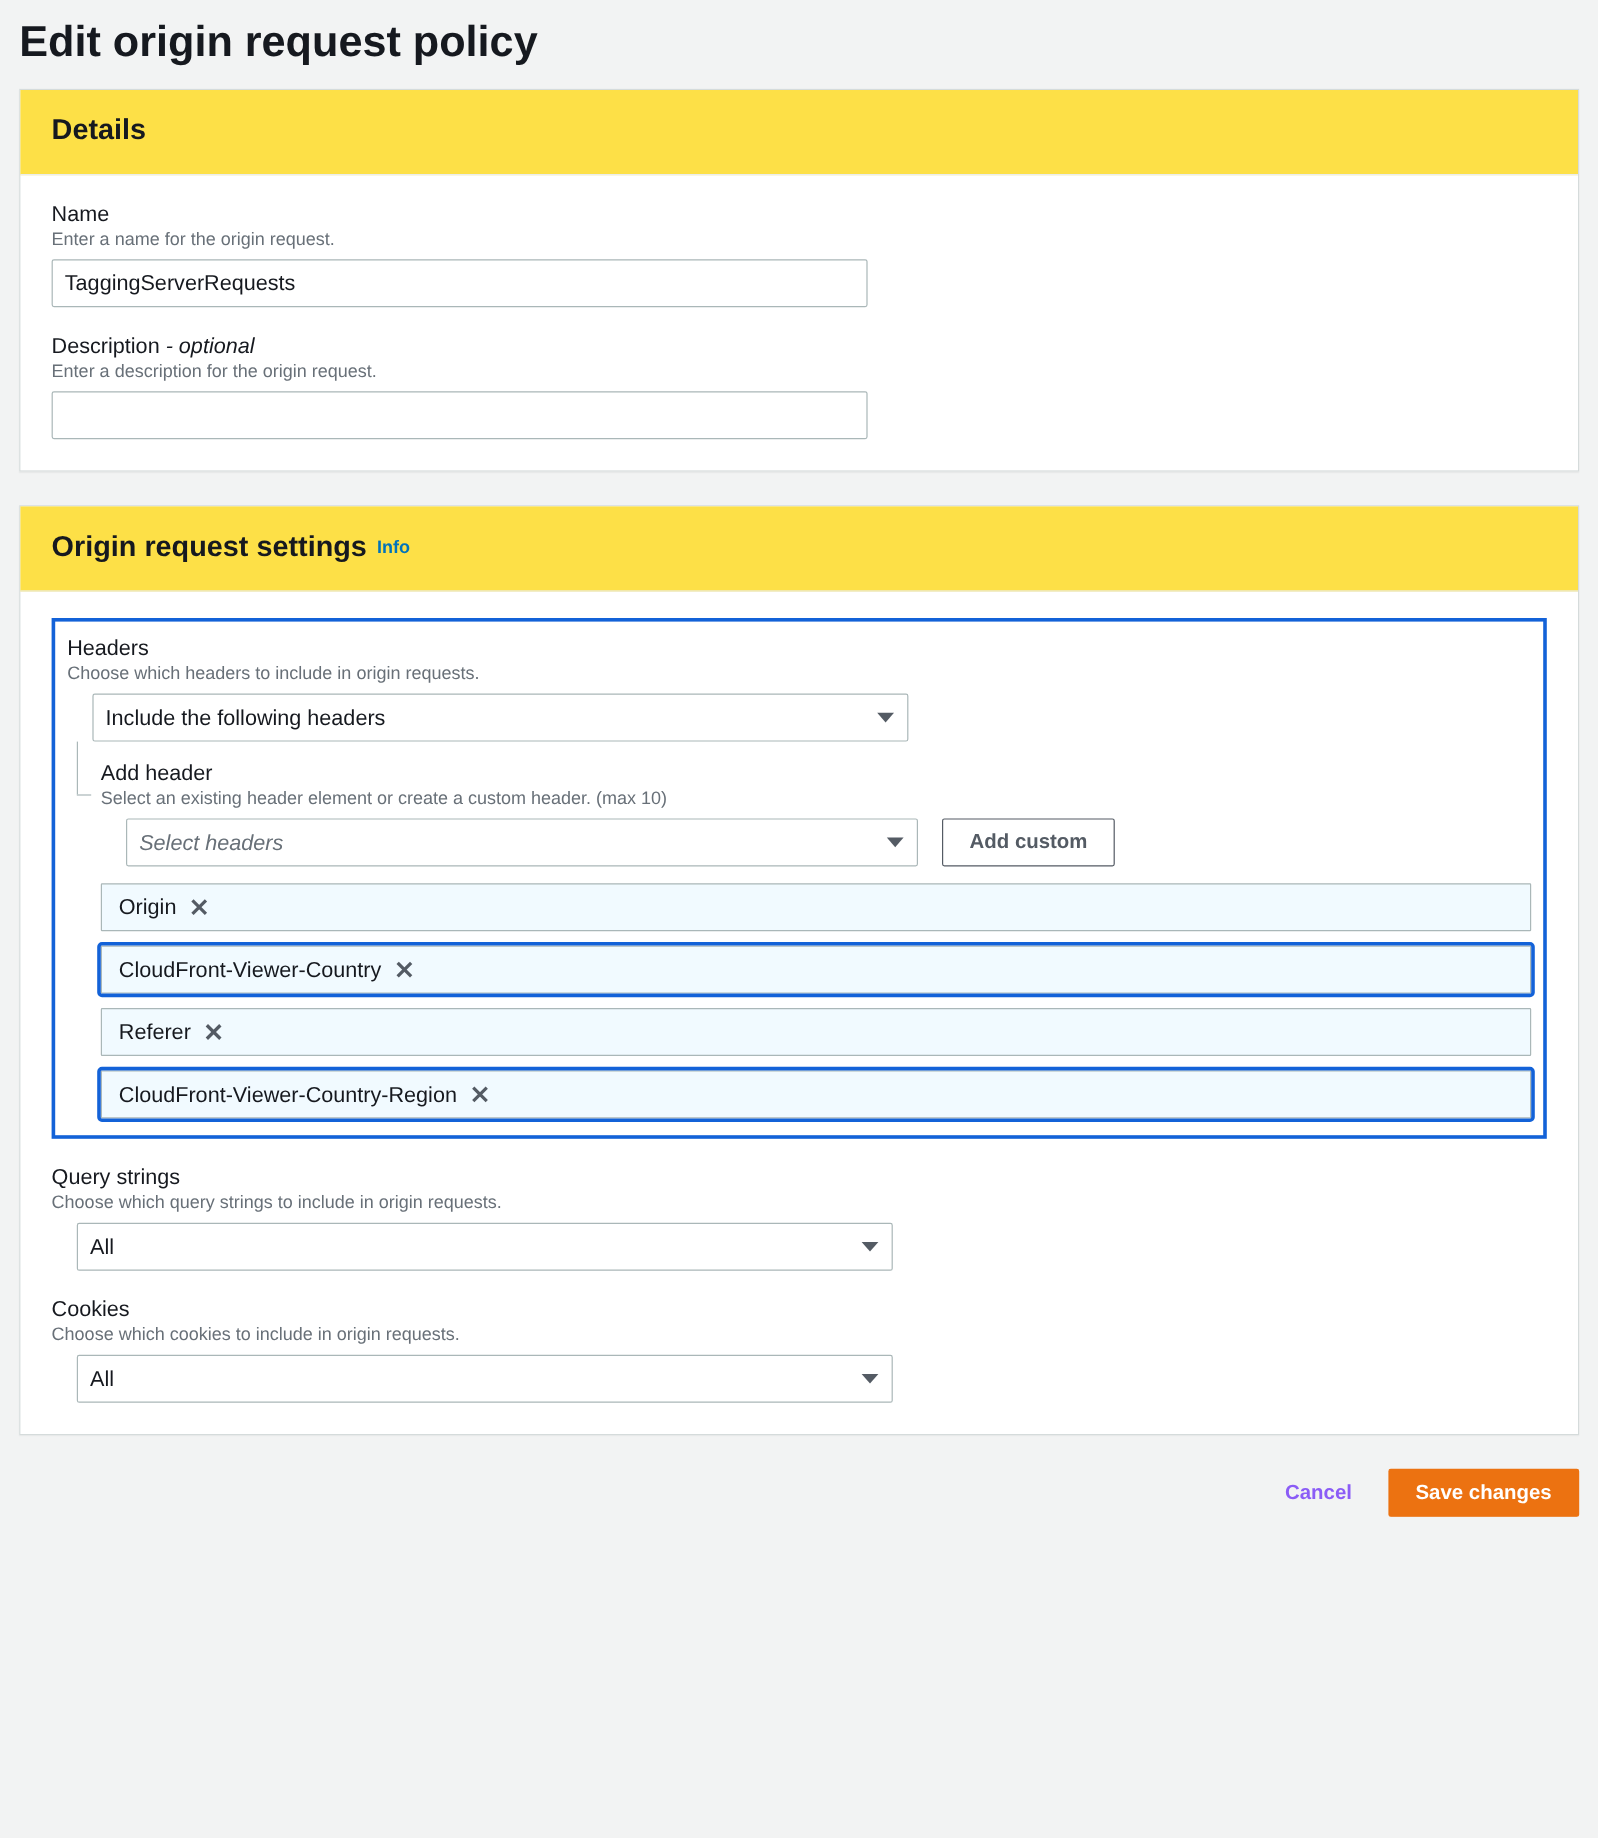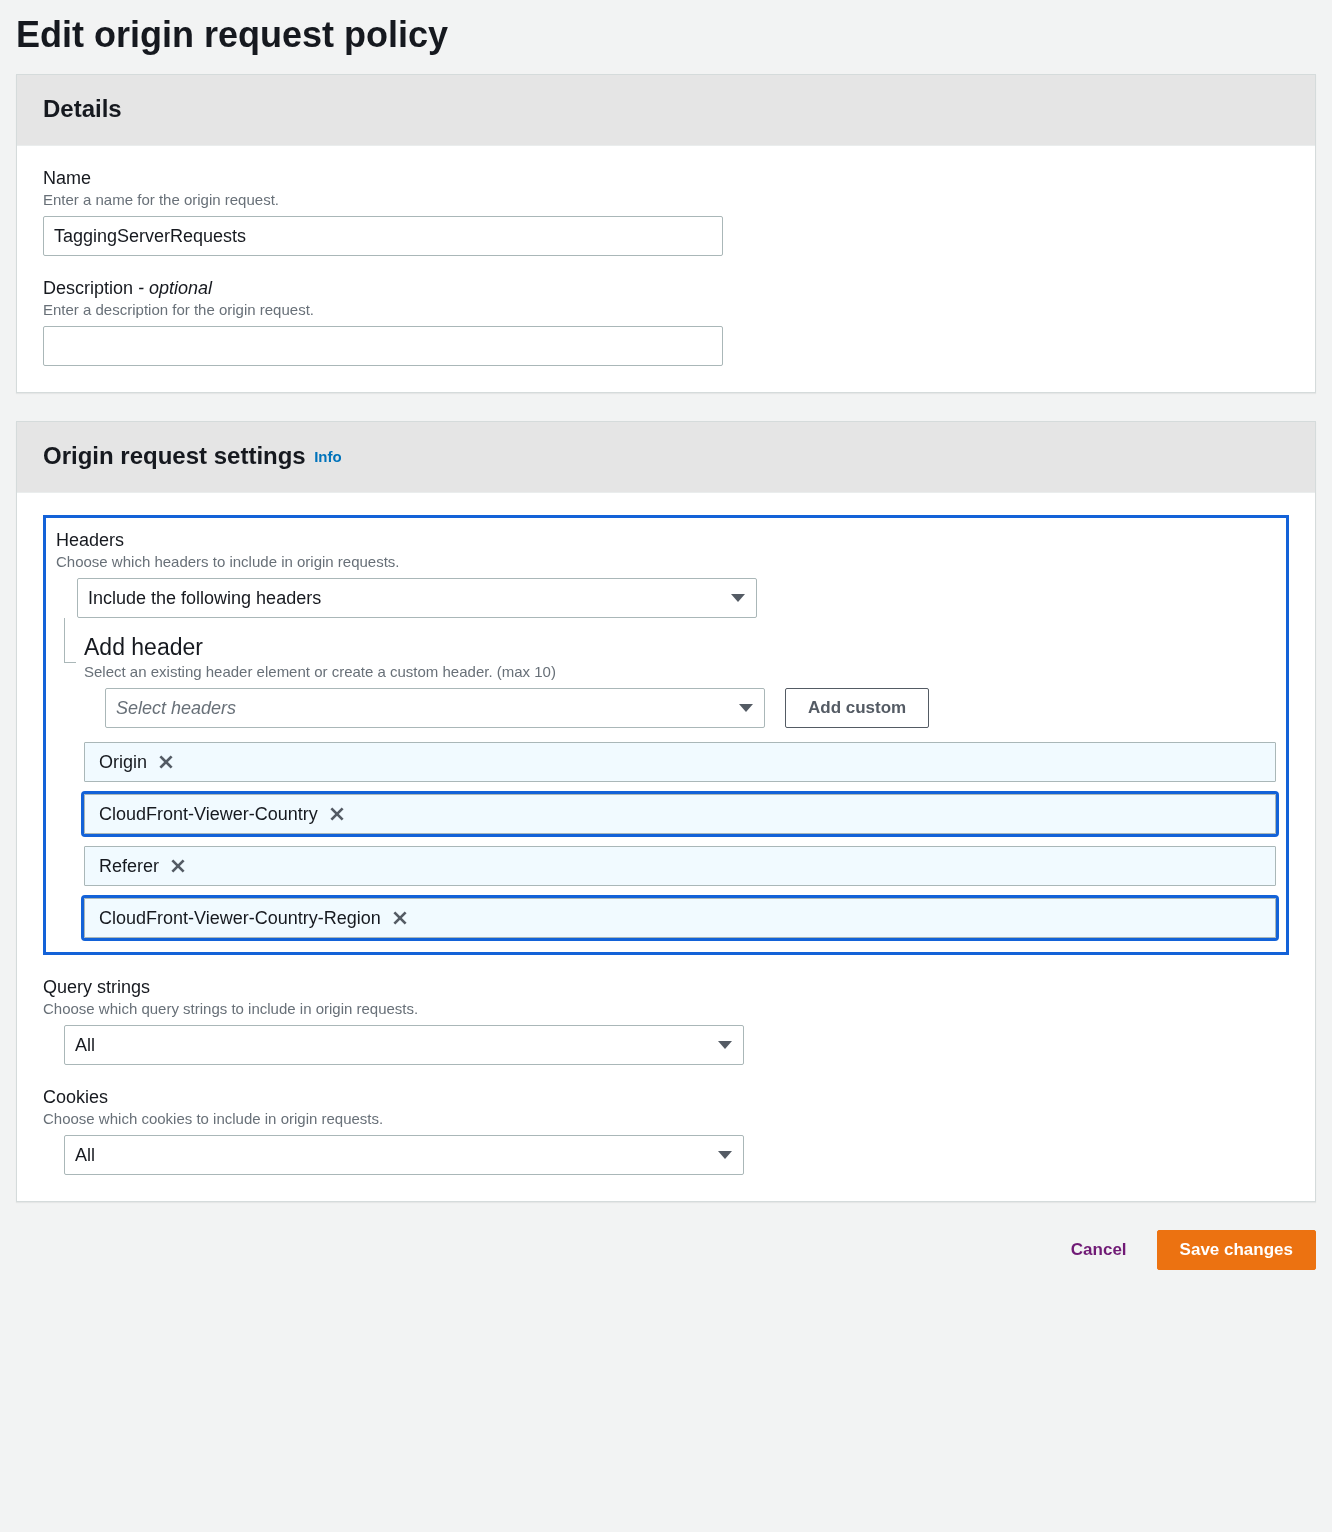--- a/index.html
+++ b/index.html
@@ -18,21 +18,21 @@
   }
   .panel {
     background: #fff;
     border: 1px solid #d5dbdb;
     box-shadow: 0 1px 1px rgba(0,0,0,0.05);
     margin-bottom: 28px;
   }
   .panel-header {
     padding: 20px 26px 22px 26px;
     border-bottom: 1px solid #eaeded;
-    background: #e5e5e5;
+    background: #fde047;
   }
   .panel-header h2 {
     font-size: 24px;
     font-weight: 700;
     display: inline-block;
   }
   .info-link {
     font-size: 15px;
     font-weight: 700;
     color: #0073bb;
@@ -154,21 +154,21 @@
     white-space: nowrap;
   }
   .btn-primary {
     background: #ec7211;
     border: 1px solid #ec7211;
     color: #fff;
   }
   .btn-link {
     background: transparent;
     border: none;
-    color: #701a75;
+    color: #8b5cf6;
     font-weight: 700;
     font-size: 17px;
     height: 40px;
     padding: 0 20px;
     cursor: pointer;
   }
   .tags-row {
     display: flex;
     flex-wrap: wrap;
     gap: 12px;
@@ -239,21 +239,21 @@
     <div class="highlight-box">
       <div class="field" style="margin-bottom:0;">
         <div class="field-label">Headers</div>
         <div class="field-help">Choose which headers to include in origin requests.</div>
         <div class="select-wrap">
           <div class="select-display">Include the following headers</div>
           <div class="caret"></div>
         </div>
 
         <div class="subsection">
-          <div class="field-label" style="font-size:23px;">Add header</div>
+          <div class="field-label" style="font-size:18px;">Add header</div>
           <div class="field-help">Select an existing header element or create a custom header. (max 10)</div>
           <div class="select-row">
             <div class="select-wrap">
               <div class="select-display placeholder">Select headers</div>
               <div class="caret"></div>
             </div>
             <button class="btn">Add custom</button>
           </div>
 
           <div class="tags-row" id="tags-row">

